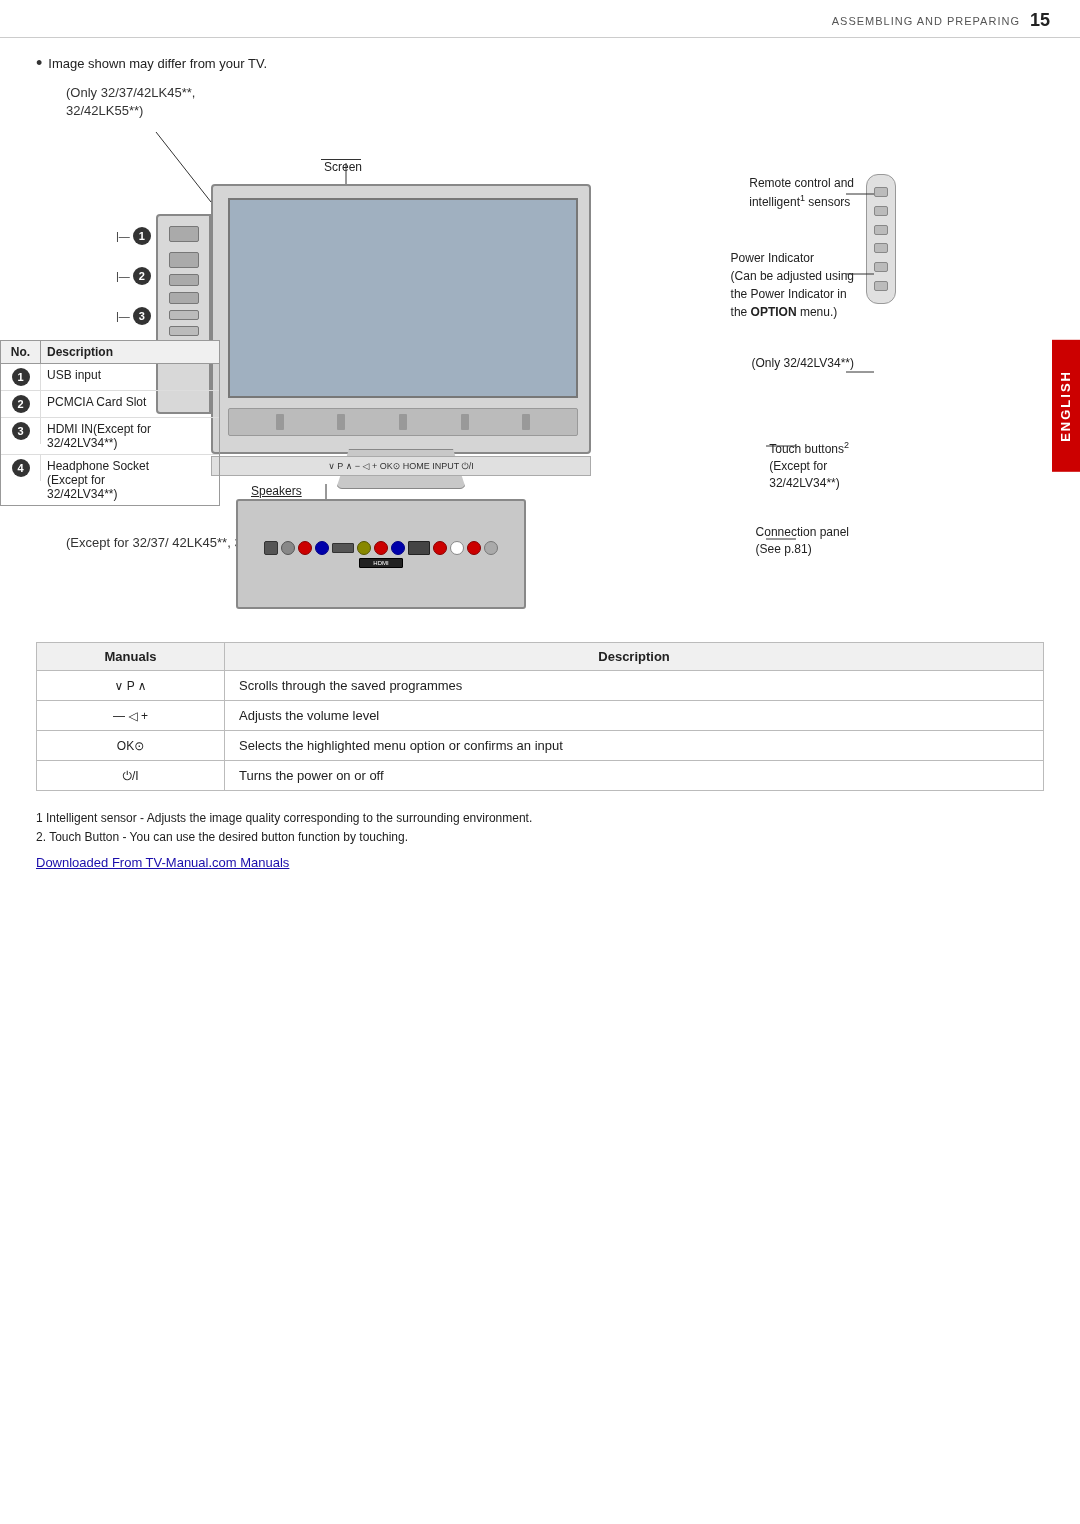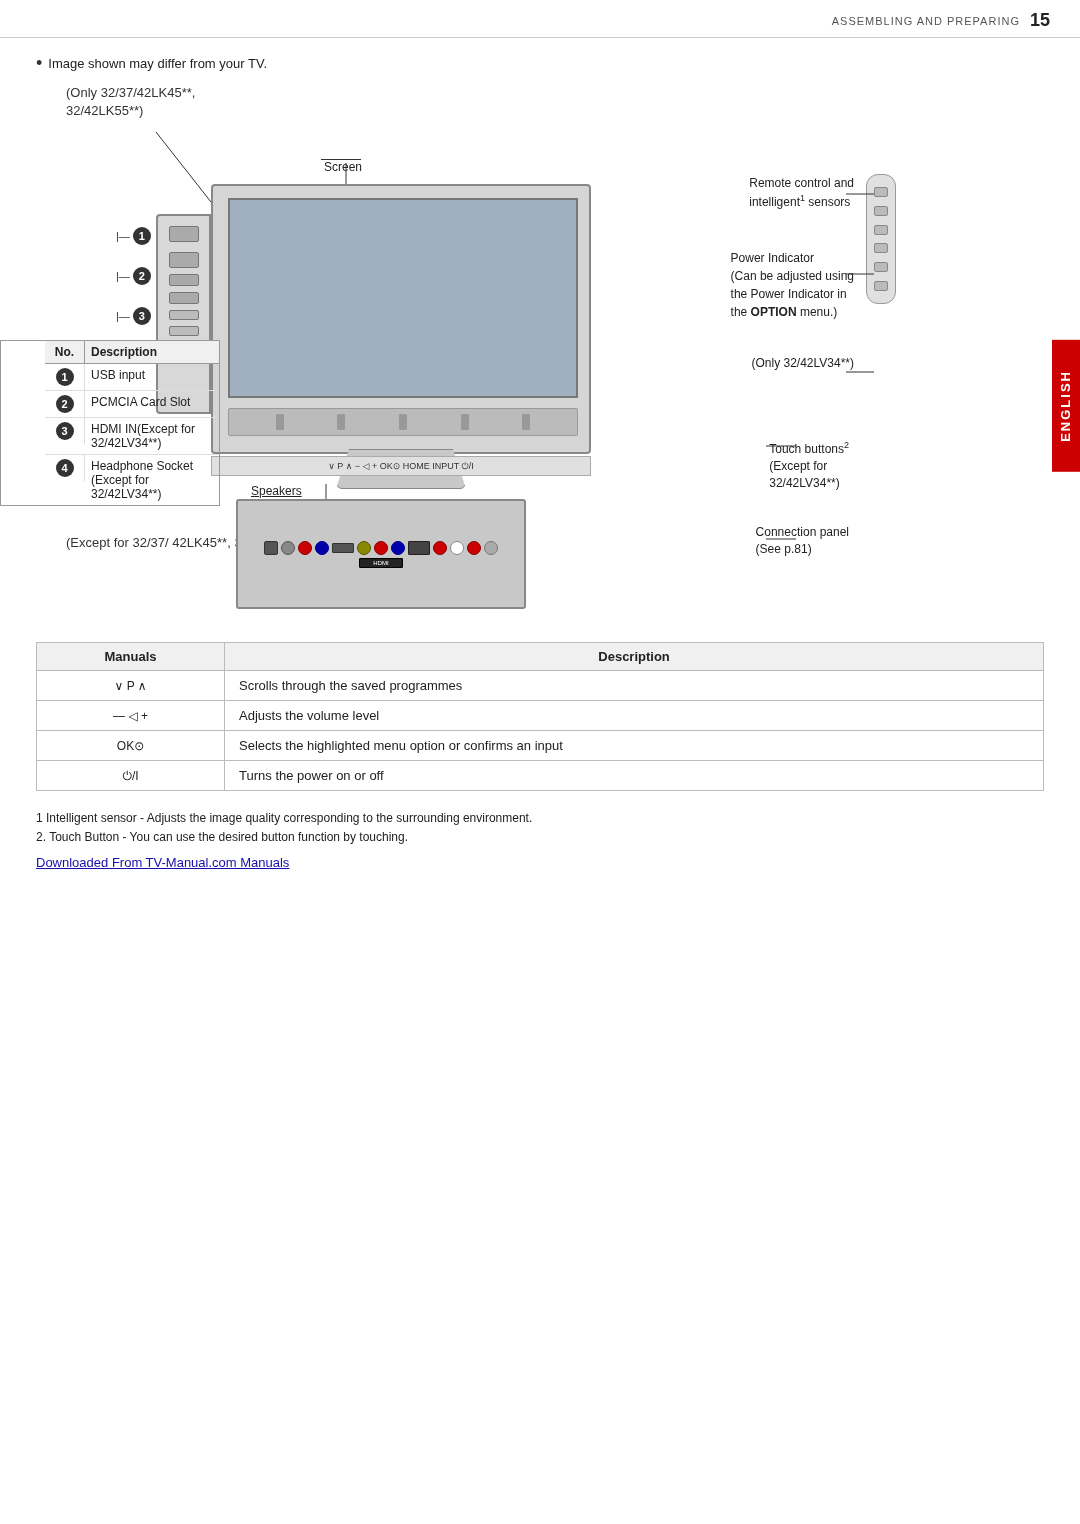--- a/index.html
+++ b/index.html
@@ -449,21 +449,21 @@
 
       <line x1="730" y1="455" x2="760" y2="455" stroke="#333" stroke-width="1"></line>
 
       <line x1="810" y1="288" x2="838" y2="288" stroke="#333" stroke-width="1"></line>
 
       <line x1="120" y1="48" x2="175" y2="118" stroke="#333" stroke-width="1"></line>
     </svg>
 
   </div>
 
-  <div class="number-table" style="width:220px; margin-bottom:18px;padding-left:44px;">
+  <div class="number-table" style="width:220px; margin-bottom:18px;">
     <div class="number-table-header">
       <div class="col-no">No.</div>
       <div class="col-desc">Description</div>
     </div>
 
     <div id="number-table-body">
         <div class="number-table-row">
       <div class="col-no">
         <span class="circle-num">1</span>
       </div>

